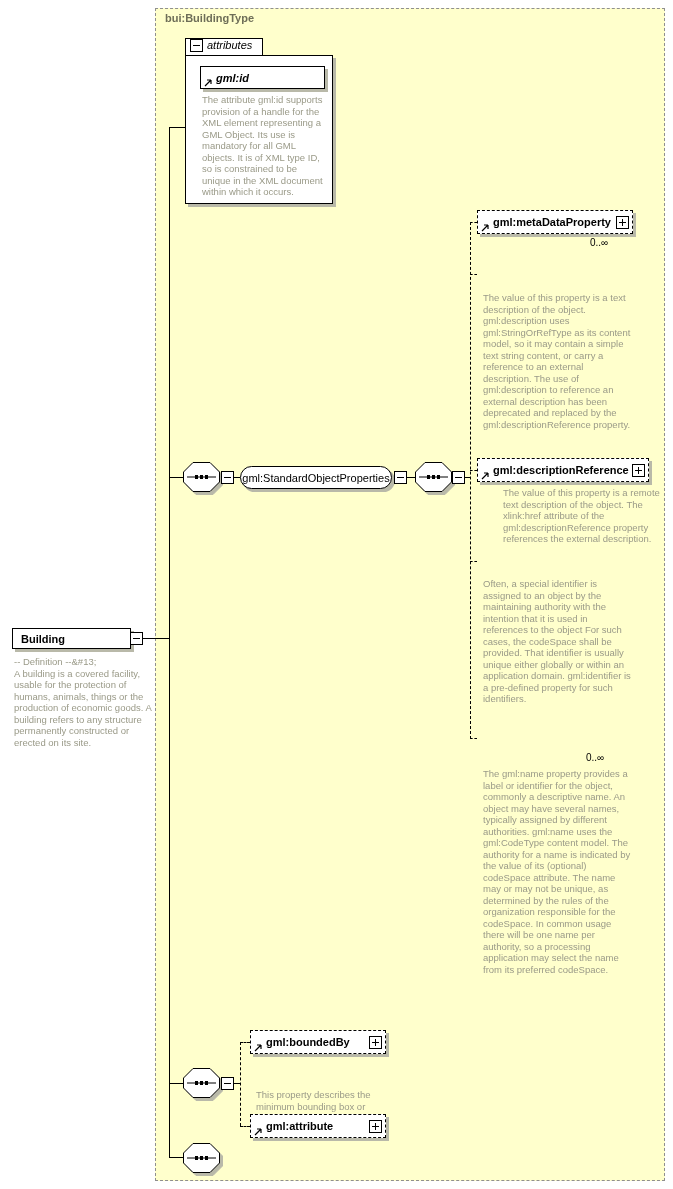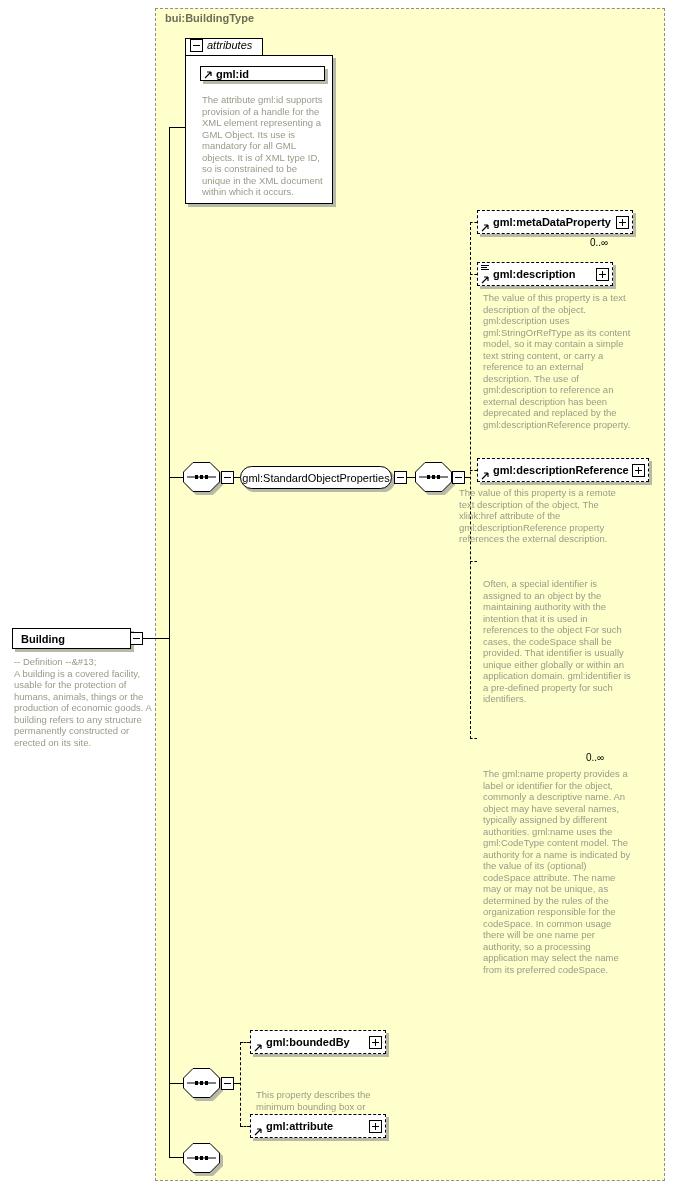--- a/index.html
+++ b/index.html
@@ -49,21 +49,21 @@
 
   <div class="vline" style="left:169px;top:127px;height:1031px;"></div>
   <div class="hline" style="left:169px;top:127px;width:17px;"></div>
 
   <div class="tab" style="left:185px;top:38px;width:78px;height:18px;">
     <span class="pm intab"></span>
     <span>attributes</span>
   </div>
   <div class="attrwrap" style="left:185px;top:55px;width:146px;height:147px;"></div>
 
-  <div class="box" style="left:200px;top:66px;width:125px;height:15px;">
+  <div class="box" style="left:200px;top:66px;width:125px;height:23px;font-style:italic;">
     <span class="arrow-icon">
       <svg width="10" height="10">
           <path d="M2 9 L8 3 M8 3 H4 M8 3 V7" stroke="#000" fill="none" stroke-width="1.2"></path>
         </svg>
     </span>
     <span>gml:id</span>
   </div>
   <div class="ann" style="left:202px;top:94px;width:126px;">The attribute gml:id supports provision of a handle for the XML element representing a GML Object. Its use is mandatory for all GML objects. It is of XML type ID, so is constrained to be unique in the XML document within which it occurs.</div>
 
   <div class="hline" style="left:169px;top:477px;width:14px;"></div>
@@ -103,46 +103,32 @@
     <span class="arrow-icon">
       <svg width="10" height="10">
           <path d="M2 9 L8 3 M8 3 H4 M8 3 V7" stroke="#000" fill="none" stroke-width="1.2"></path>
         </svg>
     </span>
     <span>gml:metaDataProperty</span>
     <span class="pm plus inbox"></span>
   </div>
   <div class="occurs" style="left:590px;top:237px;">0..∞</div>
 
-  <div class="box dashedb" style="left:477px;top:262px;width:136px;height:24px;">
-    <span class="lines-icon">
-        <span></span>
-        <span></span>
-        <span></span>
-      </span>
-    <span class="arrow-icon">
-      <svg width="10" height="10">
-          <path d="M2 9 L8 3 M8 3 H4 M8 3 V7" stroke="#000" fill="none" stroke-width="1.2"></path>
-        </svg>
-    </span>
-    <span>gml:description</span>
-    <span class="pm plus inbox"></span>
-  </div>
   <div class="ann" style="left:483px;top:292px;width:150px;">The value of this property is a text description of the object. gml:description uses gml:StringOrRefType as its content model, so it may contain a simple text string content, or carry a reference to an external description. The use of gml:description to reference an external description has been deprecated and replaced by the gml:descriptionReference property.</div>
 
   <div class="box dashedb" style="left:477px;top:458px;width:172px;height:24px;">
     <span class="arrow-icon">
       <svg width="10" height="10">
           <path d="M2 9 L8 3 M8 3 H4 M8 3 V7" stroke="#000" fill="none" stroke-width="1.2"></path>
         </svg>
     </span>
     <span>gml:descriptionReference</span>
     <span class="pm plus inbox"></span>
   </div>
-  <div class="ann" style="left:459px;top:487px;width:168px;">The value of this property is a remote text description of the object. The xlink:href attribute of the gml:descriptionReference property references the external description.</div>
+  <div class="ann" style="left:503px;top:487px;width:168px;">The value of this property is a remote text description of the object. The xlink:href attribute of the gml:descriptionReference property references the external description.</div>
 
   <div class="ann" style="left:483px;top:578px;width:150px;">Often, a special identifier is assigned to an object by the maintaining authority with the intention that it is used in references to the object For such cases, the codeSpace shall be provided. That identifier is usually unique either globally or within an application domain. gml:identifier is a pre-defined property for such identifiers.</div>
 
   <div class="occurs" style="left:586px;top:752px;">0..∞</div>
   <div class="ann" style="left:483px;top:768px;width:152px;">The gml:name property provides a label or identifier for the object, commonly a descriptive name. An object may have several names, typically assigned by different authorities. gml:name uses the gml:CodeType content model.  The authority for a name is indicated by the value of its (optional) codeSpace attribute.  The name may or may not be unique, as determined by the rules of the organization responsible for the codeSpace.  In common usage there will be one name per authority, so a processing application may select the name from its preferred codeSpace.</div>
 
   <div class="box" style="left:12px;top:628px;width:119px;height:21px;padding-left:8px;">
     <span>Building</span>
   </div>
   <span class="pm" style="left:130px;top:632px;"></span>

